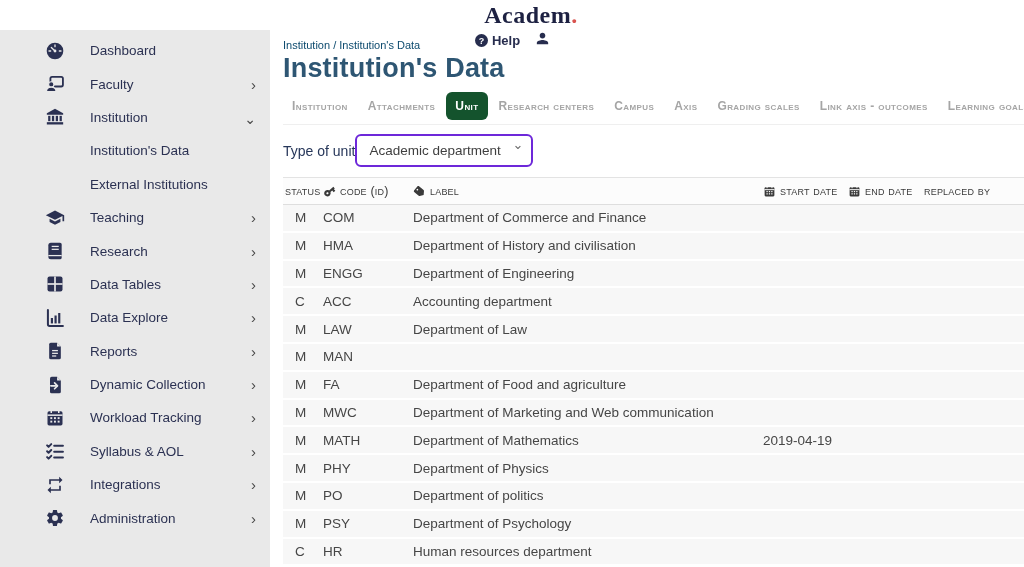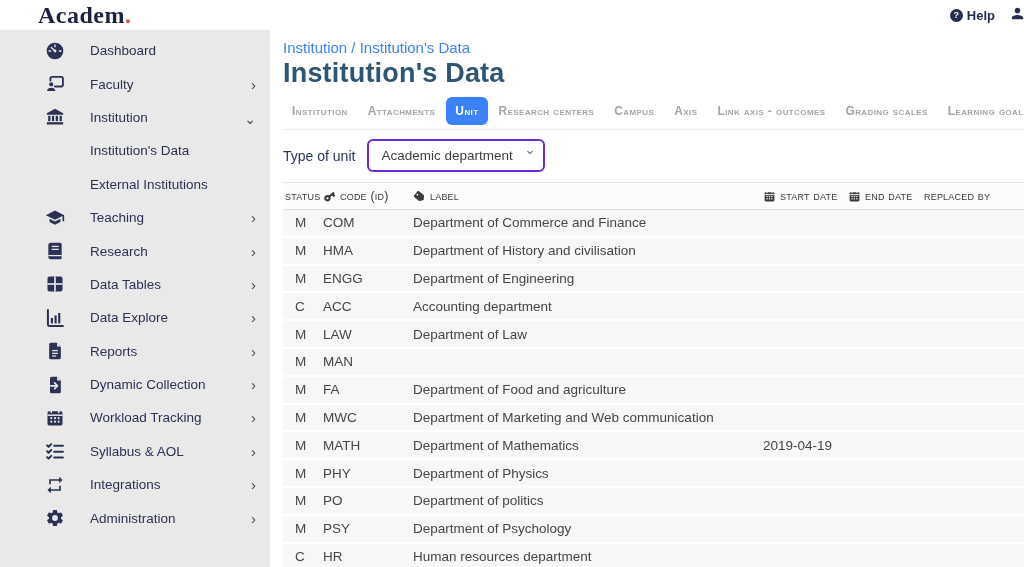--- a/index.html
+++ b/index.html
@@ -1,21 +1,21 @@
 <!DOCTYPE html>
 <html><head>
 <meta charset="utf-8">
 <style>
   * { margin:0; padding:0; box-sizing:border-box; }
   html,body { width:1024px; height:567px; overflow:hidden; background:#fff;
     font-family:"Liberation Sans","DejaVu Sans",sans-serif; }
 
   
   .topbar { position:absolute; top:0; left:0; width:1024px; height:30px; background:#fff;
-    display:flex; align-items:center; justify-content:space-between; z-index:5; }
+    display:flex; align-items:center; justify-content:space-between; z-index:5;flex-direction:column; }
   .logo { margin-left:38px; font-family:"Liberation Serif","DejaVu Serif",serif;
     font-weight:700; font-size:24px; color:#1d2142; letter-spacing:0.5px; line-height:30px; }
   .logo .dot { color:#d9534f; }
   .topbar-right { display:flex; align-items:center; gap:14px; margin-right:-4px; }
   .help-btn { display:flex; align-items:center; gap:4px; color:#272d4e; font-size:13px;
     font-weight:700; cursor:pointer; }
   .help-circle { width:13px; height:13px; border-radius:50%; background:#272d4e; color:#fff;
     font-size:9px; font-weight:700; display:flex; align-items:center; justify-content:center;
     font-family:"Liberation Sans",sans-serif; }
   .user-btn { display:flex; align-items:center; color:#272d4e; padding-right:2px; }
@@ -30,35 +30,35 @@
     justify-content:center; position:absolute; left:44px; }
   .side-item .s-icon svg { width:20px; height:20px; }
   .side-item .s-label { margin-left:45px; white-space:nowrap; }
   .side-item.indent .s-label { margin-left:45px; }
   .side-item .chev { margin-left:auto; color:#4a4a4a; font-size:15px; line-height:1; }
   .side-item .chev.down { font-size:14px; margin-top:4px; }
 
   
   .main { position:absolute; top:30px; left:270px; width:754px; height:537px;
     background:#fff; padding:9px 0 0 13px; }
-  .breadcrumb { font-size:15px; color:#3b82f6; font-weight:500; }
+  .breadcrumb { font-size:11px; color:#0c4a6e; font-weight:500; }
   .page-title { font-size:27px; color:#2e5673; font-weight:700; margin-top:2px;
     letter-spacing:0.2px; }
 
   
   .tabbar { display:flex; align-items:center; margin-top:8px; border-bottom:1px solid #efefef;
     padding-bottom:4px; gap:2px; }
   .tab { font-variant:small-caps; font-size:12px; font-weight:700; letter-spacing:0.4px;
     color:#a5a5a5; padding:7px 9px; border-radius:6px; cursor:pointer; white-space:nowrap;
     text-transform:lowercase; }
   .tab::first-letter { text-transform:uppercase; }
-  .tab.active { background:#3b82f6; color:#fff; }
-
-  
-  .filter-row { display:flex; align-items:center; margin-top:9px; gap:12px; }
+  .tab.active { background:#14532d; color:#fff; }
+
+  
+  .filter-row { display:flex; align-items:center; margin-top:9px; }
   .filter-label { font-size:14px; color:#27375a; font-weight:500; }
   .select-wrap { position:relative; display:inline-block; }
   .select-wrap select { appearance:none; -webkit-appearance:none; border:2px solid #6d28d9;
     border-radius:6px; background:#fff; padding:7px 30px 7px 12px; font-size:13.5px;
     color:#3f3f3f; font-family:"Liberation Sans",sans-serif; cursor:pointer; }
   .select-wrap::after { content:"\2304"; position:absolute; right:10px; top:3px;
     color:#6a6a6a; font-size:13px; pointer-events:none; }
 
   
   .table { margin-top:10px; }
@@ -289,22 +289,22 @@
   <div class="breadcrumb">Institution / Institution's Data</div>
   <h1 class="page-title">Institution's Data</h1>
 
   <div class="tabbar" id="tabbar">
       <div class="tab">Institution</div>
       <div class="tab">Attachments</div>
       <div class="tab active">Unit</div>
       <div class="tab">Research Centers</div>
       <div class="tab">Campus</div>
       <div class="tab">Axis</div>
+      <div class="tab">Grading scales</div>
       <div class="tab">Link Axis - Outcomes</div>
-      <div class="tab">Grading scales</div>
       <div class="tab">Learning Goals</div>
     </div>
 
   <div class="filter-row">
     <span class="filter-label">Type of unit</span>
     <span class="select-wrap">
       <select>
         <option>Academic department</option>
       </select>
     </span>

